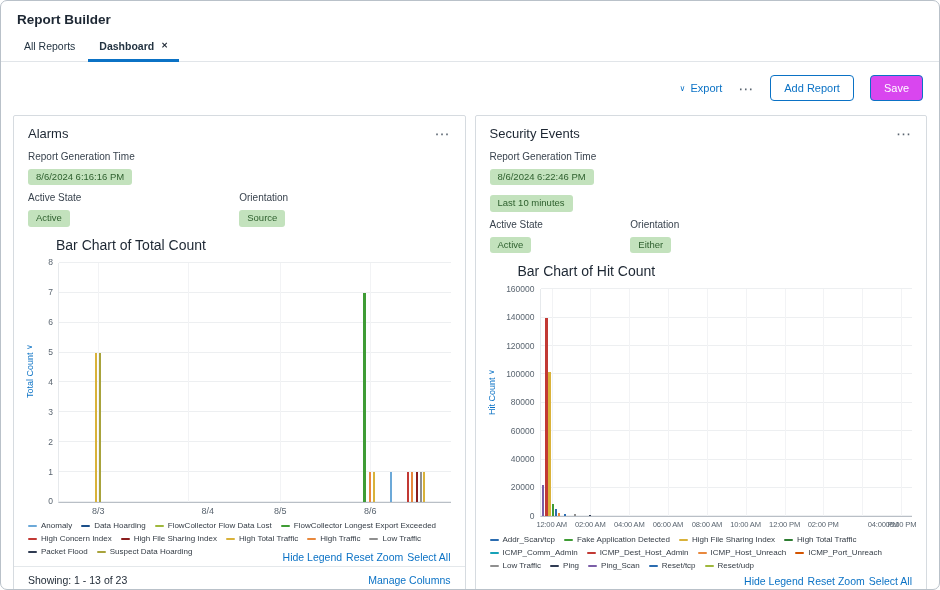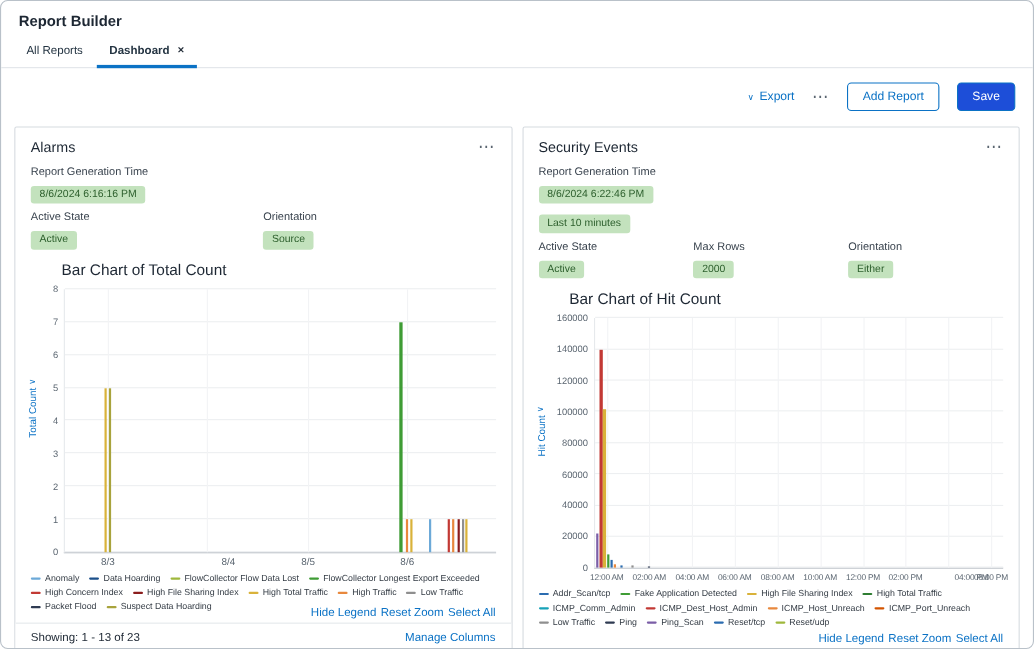--- a/index.html
+++ b/index.html
@@ -22,21 +22,21 @@
 
   
   .toolbar { display:flex; justify-content:flex-end; align-items:center; gap:16px; padding:13px 16px 14px; }
   .link { color:#0b72c5; cursor:pointer; }
   .export { font-size:11px; display:flex; align-items:center; gap:5px; }
   .export .caret { font-size:8px; }
   .more { color:#5a6570; font-size:15px; letter-spacing:1px; line-height:0.6; cursor:pointer; }
   .btn { font-size:11px; border-radius:4px; padding:6px 13px; cursor:pointer;
          font-family:"Liberation Sans", sans-serif; }
   .btn.outline { border:1px solid #0b72c5; color:#0b72c5; background:#fff; }
-  .btn.primary { border:1px solid #0b72c5; background:#1d4ed8; color:#fff; }
+  .btn.primary { border:1px solid #0b72c5; background:#d946ef; color:#fff; }
 
   
   .content { display:flex; gap:9px; padding:0 12px; height:480px; }
   .panel { flex:1; background:#fff; border:1px solid #d6dbe0; border-radius:2px;
            position:relative; overflow:hidden; display:flex; flex-direction:column; }
   .panel-header { display:flex; justify-content:space-between; align-items:center; padding:10px 14px 6px; }
   .panel-header h2 { font-size:13px; font-weight:normal; color:#1d2733; }
 
   .fields { padding:4px 14px 0; }
   .field-row { display:grid; margin-bottom:7px; }
@@ -234,21 +234,20 @@
       </div>
       <div class="fields">
           <div class="field-row" style="grid-template-columns: repeat(1, 1fr);">
             <div class="field"><div class="field-label">Report Generation Time</div><span class="badge">8/6/2024 6:22:46 PM</span></div>
           </div>
           <div class="field-row" style="grid-template-columns: repeat(1, 1fr);">
             <div class="field"><span class="badge">Last 10 minutes</span></div>
           </div>
           <div class="field-row" style="grid-template-columns: repeat(3, 1fr);">
             <div class="field"><div class="field-label">Active State</div><span class="badge">Active</span></div>
-            <div class="field"><div class="field-label">Max Rows</div><span class="badge">2000</span></div>
             <div class="field"><div class="field-label">Orientation</div><span class="badge">Either</span></div>
           </div>
         </div>
       <div class="chart-title">Bar Chart of Hit Count</div>
       <div class="chart chart--security">
         <div class="ylabel">
           <span>Hit Count</span>&nbsp;<span class="caret">∨</span>
         </div>
         <div class="plot">
             <div class="hgrid" style="bottom: 0%;"></div>

